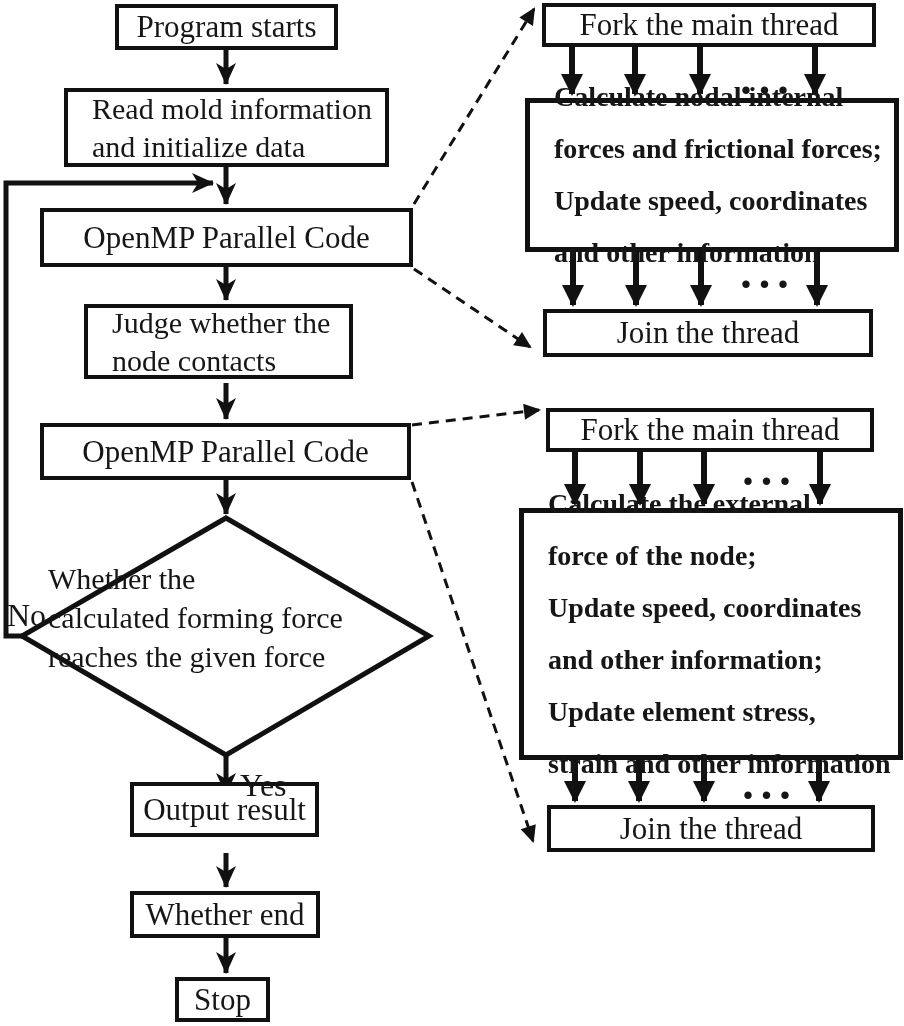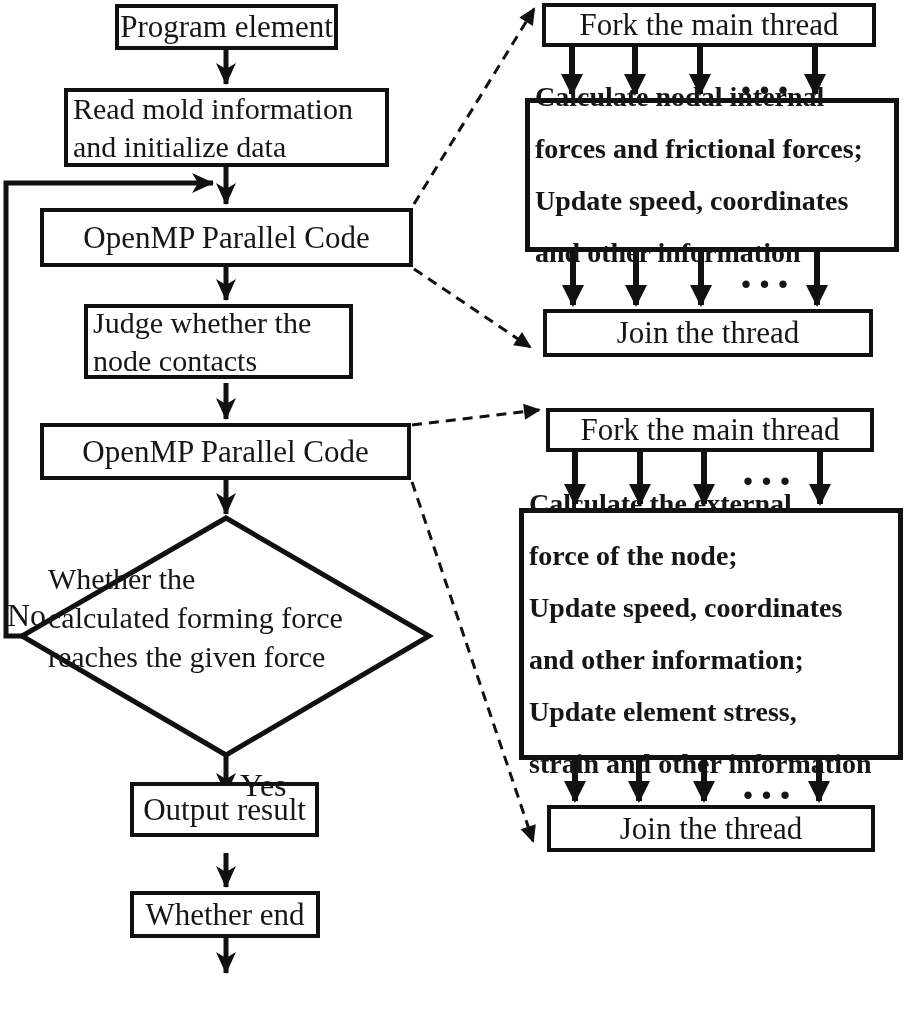--- a/index.html
+++ b/index.html
@@ -8,21 +8,21 @@
     font-family:"Liberation Serif","DejaVu Serif",serif;color:#161616;
     overflow:hidden;
   }
   #wires{position:absolute;left:0;top:0;width:904px;height:1026px;z-index:0;}
   .box{
     position:absolute;box-sizing:border-box;background:#ffffff;
     border:4px solid #111;z-index:2;display:flex;align-items:center;
     white-space:pre-line;font-size:31px;line-height:38px;
   }
   .center{justify-content:center;text-align:center;}
-  .left-a{justify-content:flex-start;text-align:left;padding-left:5px;font-size:30px;}
+  .left-a{justify-content:flex-start;text-align:left;padding-left:24px;font-size:30px;}
   .thick{border-width:5px;}
   .calc{font-size:28px;line-height:52px;font-weight:bold;}
   .freelabel{
     position:absolute;z-index:3;font-size:32px;line-height:34px;background:transparent;
   }
   .dots{
     position:absolute;z-index:3;width:84px;text-align:center;
     font-size:46px;line-height:46px;letter-spacing:7px;font-weight:bold;
   }
   .dtext{
@@ -80,21 +80,21 @@
     <line x1="640" y1="452" x2="640" y2="504" stroke="#111" stroke-width="6" marker-end="url(#mTri)"></line>
     <line x1="704" y1="452" x2="704" y2="504" stroke="#111" stroke-width="6" marker-end="url(#mTri)"></line>
     <line x1="820" y1="452" x2="820" y2="504" stroke="#111" stroke-width="6" marker-end="url(#mTri)"></line>
 
     <line x1="575" y1="748" x2="575" y2="801" stroke="#111" stroke-width="6" marker-end="url(#mTri)"></line>
     <line x1="639" y1="748" x2="639" y2="801" stroke="#111" stroke-width="6" marker-end="url(#mTri)"></line>
     <line x1="704" y1="748" x2="704" y2="801" stroke="#111" stroke-width="6" marker-end="url(#mTri)"></line>
     <line x1="819" y1="748" x2="819" y2="801" stroke="#111" stroke-width="6" marker-end="url(#mTri)"></line>
   </svg>
 
-  <div class="box center" style="left:115px;top:4px;width:223px;height:46px">Program element</div>
+  <div class="box center" style="left:115px;top:4px;width:223px;height:46px">Program starts</div>
 
   <div class="box left-a" style="left:64px;top:88px;width:325px;height:79px">Read mold information
 and initialize data</div>
 
   <div class="box center" style="left:40px;top:208px;width:373px;height:59px">OpenMP Parallel Code</div>
 
   <div class="box left-a" style="left:84px;top:304px;width:269px;height:75px">Judge whether the
 node contacts</div>
 
   <div class="box center" style="left:40px;top:423px;width:371px;height:57px">OpenMP Parallel Code</div>
@@ -104,20 +104,21 @@
 reaches the given force</div>
 
   <div class="freelabel" style="left:7px;top:592px;margin-top:6px;">No</div>
 
   <div class="freelabel" style="left:240px;top:768px;">Yes</div>
 
   <div class="box center" style="left:130px;top:782px;width:189px;height:55px">Output result</div>
 
   <div class="box center" style="left:130px;top:891px;width:190px;height:47px">Whether end</div>
 
+  <div class="box center" style="left:175px;top:977px;width:95px;height:45px">Stop</div>
 
   <div class="box center" style="left:542px;top:3px;width:334px;height:44px">Fork the main thread</div>
 
   <div class="box left-a thick calc" style="left:525px;top:98px;width:374px;height:154px">Calculate nodal internal
 forces and frictional forces;
 Update speed, coordinates
 and other information</div>
 
   <div class="box center" style="left:543px;top:309px;width:330px;height:48px">Join the thread</div>
 

